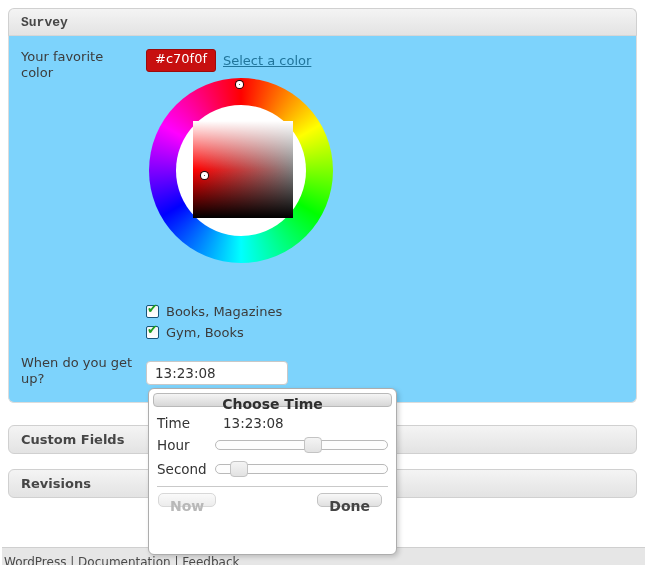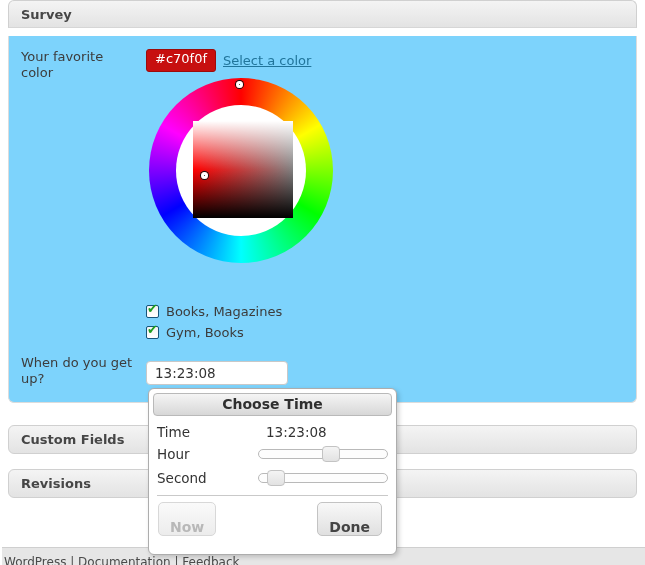--- a/index.html
+++ b/index.html
@@ -12,21 +12,21 @@
   .page { position:absolute; inset:0; }
 
   
   .metabox-bar {
     position:absolute; left:8px; width:629px; height:29px;
     background:linear-gradient(#f4f4f4,#e3e3e3);
     border:1px solid #d0d0d0; border-radius:6px;
     display:flex; align-items:center; padding-left:12px;
     font-weight:bold; font-size:13px; color:#464646; cursor:pointer;
   }
-  .bar-survey { top:0; height:28px; border-radius:6px 6px 0 0; border-bottom:1px solid #d6d6d6; }
+  .bar-survey { top:8px; height:28px; border-radius:6px 6px 0 0; border-bottom:1px solid #d6d6d6;font-family:Liberation Mono, monospace; }
   .bar-custom { top:425px; }
   .bar-revisions { top:469px; }
 
   .survey-body {
     position:absolute; left:8px; top:36px; width:629px; height:367px;
     background:#7dd3fc; border:1px solid #dcdcdc; border-top:none;
     border-radius:0 0 6px 6px;
   }
 
   
@@ -87,42 +87,42 @@
     font-family:inherit; font-size:13.5px; color:#333; outline:none; background:#fff;
   }
 
   
   .timepicker {
     position:absolute; left:148px; top:388px; width:249px; height:167px;
     background:#fff; border:1px solid #adadad; border-radius:6px;
     box-shadow:2px 2px 5px rgba(0,0,0,.18); z-index:10; font-size:13.5px; color:#333;
   }
   .tp-header {
-    margin:4px; height:23px; line-height:21px; text-align:center;
+    margin:4px; height:14px; line-height:21px; text-align:center;
     font-weight:bold; font-size:14px; color:#2f2f2f;
     background:linear-gradient(#f5f5f5,#d7d7d7);
     border:1px solid #b9b9b9; border-radius:4px;
   }
-  .tp-row { display:flex; align-items:center; padding:0 8px; height:24px;gap:43px; }
+  .tp-row { display:flex; align-items:center; padding:0 8px; height:24px; }
   .tp-row.time-row { margin-top:6px; height:20px; }
   .tp-label { width:58px; flex:none; }
   .tp-value { padding-left:8px; }
   .tp-track {
     flex:1; position:relative; height:10px; border:1px solid #b9b9b9;
     border-radius:9px; background:#fdfdfd; cursor:pointer;
   }
   .tp-handle {
     position:absolute; top:-4px; width:18px; height:16px;
     border:1px solid #c3c3c3; border-radius:4px;
     background:linear-gradient(#f4f4f4,#e2e2e2); cursor:pointer;
   }
   .tp-divider { border-top:1px solid #c9c9c9; margin:5px 8px 0 8px; }
   .tp-buttons { display:flex; justify-content:space-between; padding:6px 14px 0 9px; }
   .tp-btn {
-    height:14px; padding:16px 11px; border:1px solid #c3c3c3; border-radius:5px;
+    height:14px; padding:4px 11px; border:1px solid #c3c3c3; border-radius:5px;
     background:linear-gradient(#f8f8f8,#e0e0e0); font-family:inherit;
     font-size:14px; font-weight:600; color:#444; cursor:pointer;
   }
   .tp-btn.disabled { color:#b8b8b8; border-color:#d8d8d8; background:linear-gradient(#fafafa,#ececec); }
 
   
   .footer {
     position:absolute; left:2px; top:547px; width:645px; height:18px;
     background:#e6e6e6; border-top:1px solid #cfcfcf; overflow:visible;
   }

